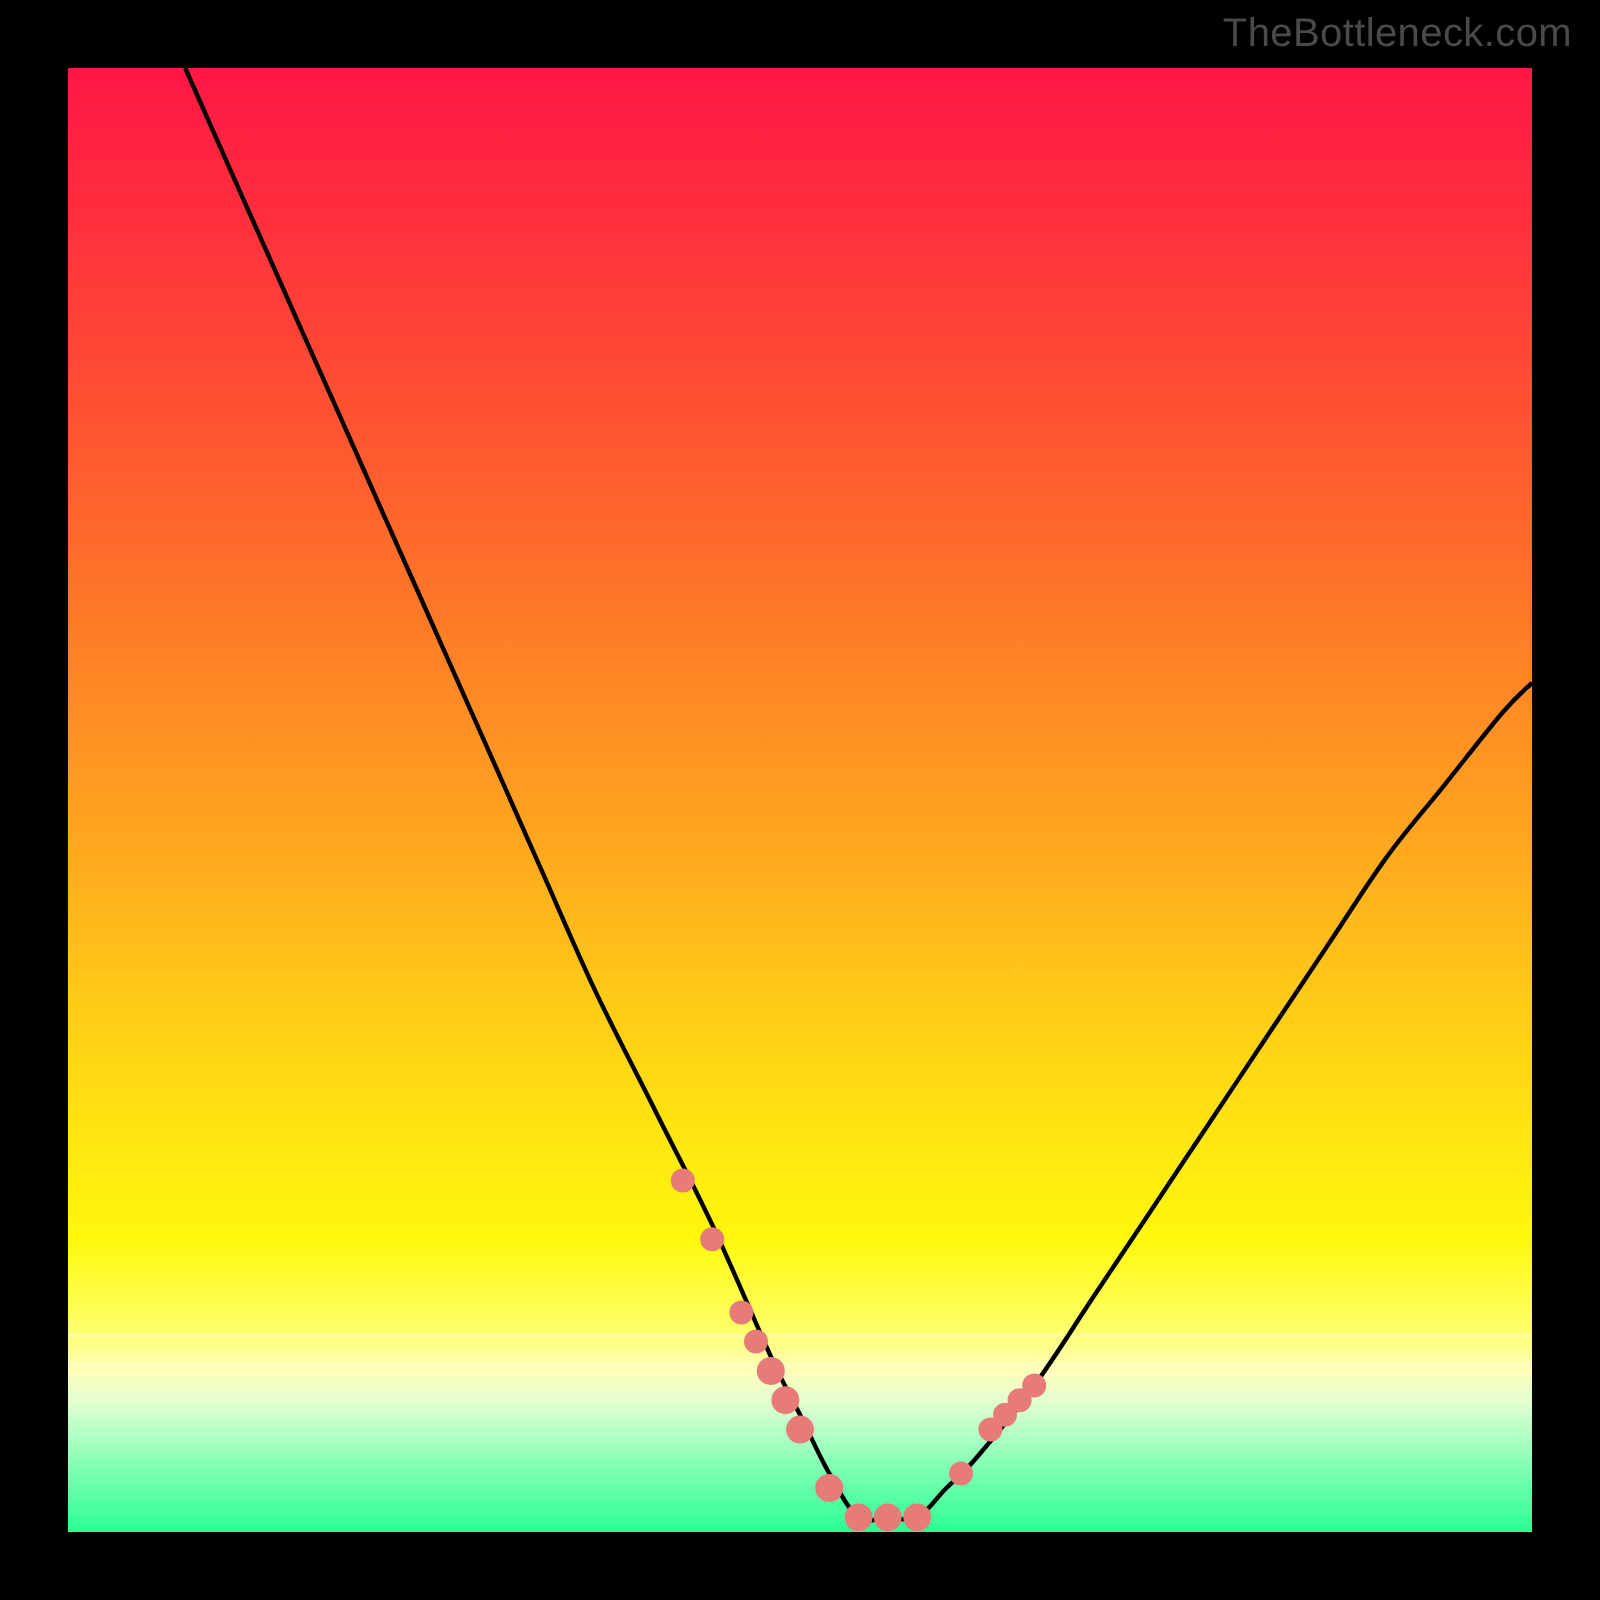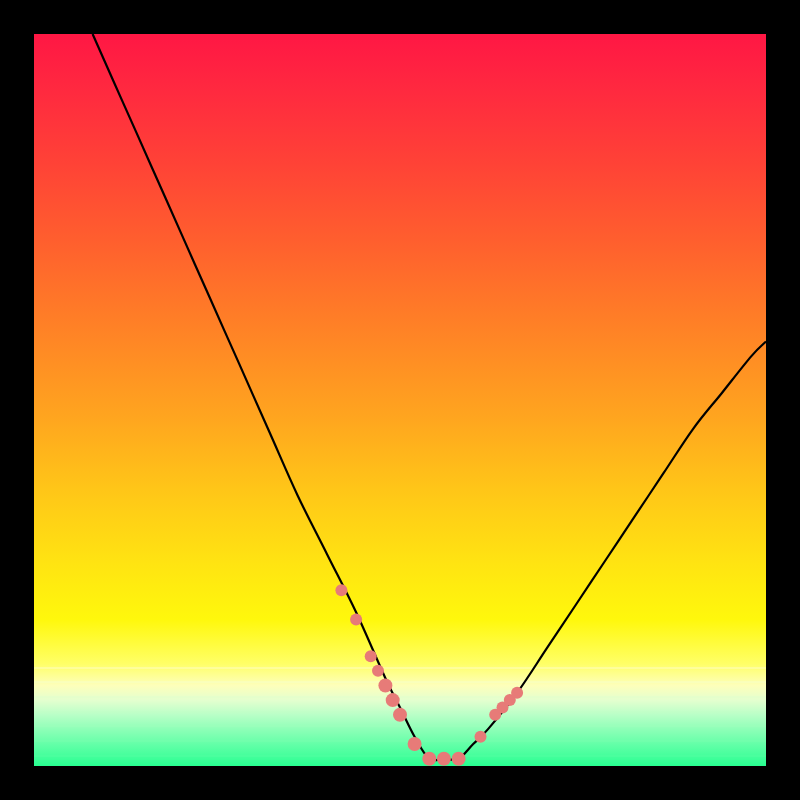--- a/index.html
+++ b/index.html
@@ -79,20 +79,21 @@
     font-weight: 500;
     letter-spacing: 0.2px;
     user-select: none;
   }
 </style>
 </head>
 <body>
 
 <div class="frame">
 
+  <div class="watermark">TheBottleneck.com</div>
 
   <div class="plot-area">
     <div class="gradient"></div>
     <div class="stripes" id="stripes">
         <div class="stripe" style="top: 632.68px; height: 2px; background: rgb(255, 253, 224); opacity: 0.35;"></div>
         <div class="stripe" style="top: 647.32px; height: 2px; background: rgb(244, 255, 212); opacity: 0.35;"></div>
         <div class="stripe" style="top: 661.96px; height: 2px; background: rgb(220, 255, 206); opacity: 0.35;"></div>
         <div class="stripe" style="top: 676.6px; height: 2px; background: rgb(192, 255, 198); opacity: 0.35;"></div>
         <div class="stripe" style="top: 691.24px; height: 2px; background: rgb(160, 255, 188); opacity: 0.35;"></div>
         <div class="stripe" style="top: 705.88px; height: 2px; background: rgb(124, 255, 176); opacity: 0.35;"></div>

